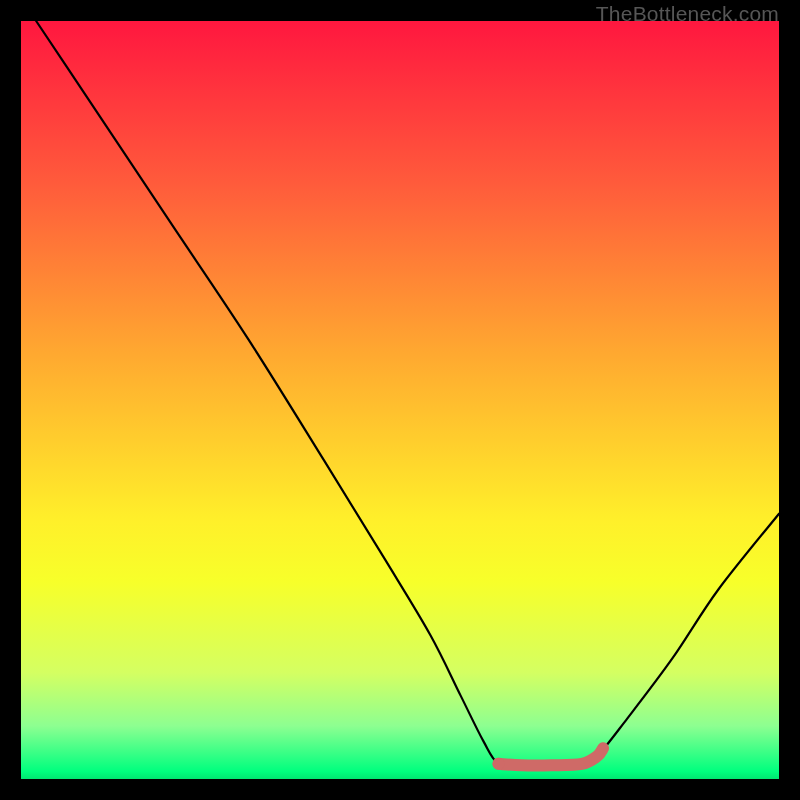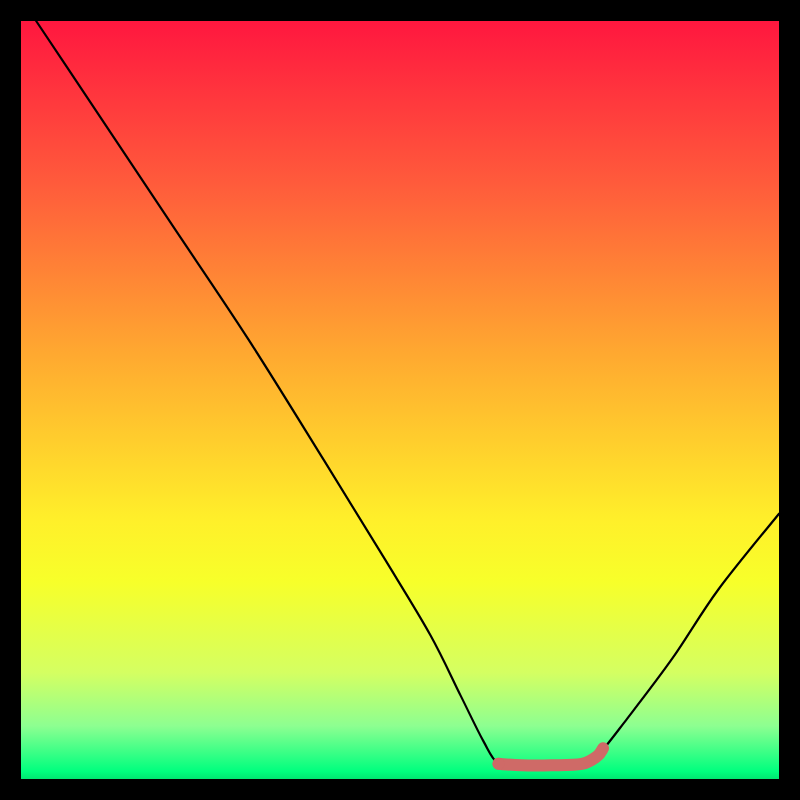--- a/index.html
+++ b/index.html
@@ -35,20 +35,21 @@
   svg.curve {
     position: absolute;
     left: 0; top: 0;
     width: 758px; height: 758px;
     overflow: visible;
   }
 </style>
 </head>
 <body>
 <div class="frame">
+  <div class="watermark">TheBottleneck.com</div>
   <div class="plot-area">
     <svg class="curve" viewBox="0 0 758 758">
       <path id="main-curve" fill="none" stroke="#000" stroke-width="2.2" stroke-linecap="round" d="M 15.16 0 C 20.21333333333333 7.580000000000006, 32.846666666666664 26.530000000000037, 45.48 45.48000000000004 C 58.11333333333333 64.43000000000004, 73.27333333333333 87.17000000000002, 90.96 113.70000000000002 C 108.64666666666666 140.23000000000002, 128.85999999999999 170.55, 151.6 204.66000000000003 C 174.34 238.77000000000004, 202.13333333333333 279.19666666666666, 227.4 318.36 C 252.66666666666669 357.52333333333337, 280.46 403.0033333333334, 303.2 439.64000000000004 C 325.94 476.2766666666667, 346.1533333333333 509.1233333333333, 363.84 538.18 C 381.52666666666664 567.2366666666666, 396.6866666666667 591.24, 409.32000000000005 613.98 C 421.9533333333334 636.72, 430.7966666666667 656.9333333333334, 439.64 674.62 C 448.4833333333333 692.3066666666666, 456.06333333333333 708.73, 462.38 720.1 C 468.69666666666666 731.47, 471.22333333333336 738.7973333333334, 477.54 742.84 C 483.8566666666667 746.8826666666666, 491.4366666666667 744.1033333333334, 500.28000000000003 744.356 C 509.12333333333333 744.6086666666666, 520.4933333333333 744.6086666666666, 530.6 744.356 C 540.7066666666667 744.1033333333334, 553.3399999999999 744.356, 560.92 742.84 C 568.5 741.3240000000001, 568.5 742.84, 576.08 735.26 C 583.6600000000001 727.68, 593.7666666666667 713.7833333333333, 606.4 697.36 C 619.0333333333333 680.9366666666667, 636.72 658.1966666666667, 651.88 636.72 C 667.04 615.2433333333333, 679.6733333333334 592.5033333333333, 697.36 568.5 C 715.0466666666666 544.4966666666667, 747.8933333333333 505.3333333333333, 758 492.7"></path>
       <path id="optimal-segment" fill="none" stroke="#cf6a67" stroke-width="12" stroke-linecap="round" d="M 477.54 742.84 C 481.33000000000004 743.0926666666667, 491.4366666666667 744.1033333333334, 500.28000000000003 744.356 C 509.12333333333333 744.6086666666666, 520.4933333333333 744.6086666666666, 530.6 744.356 C 540.7066666666667 744.1033333333334, 553.3399999999999 744.356, 560.92 742.84 C 568.5 741.3240000000001, 572.5533333333334 737.8566666666667, 576.08 735.26 C 579.6066666666667 732.6633333333333, 581.08 728.5933333333334, 582.08 727.26"></path>
       <circle id="optimal-dot" r="6" fill="#cf6a67" cx="477.54" cy="742.84"></circle>
     </svg>
   </div>
 </div>
 
 </body></html>

